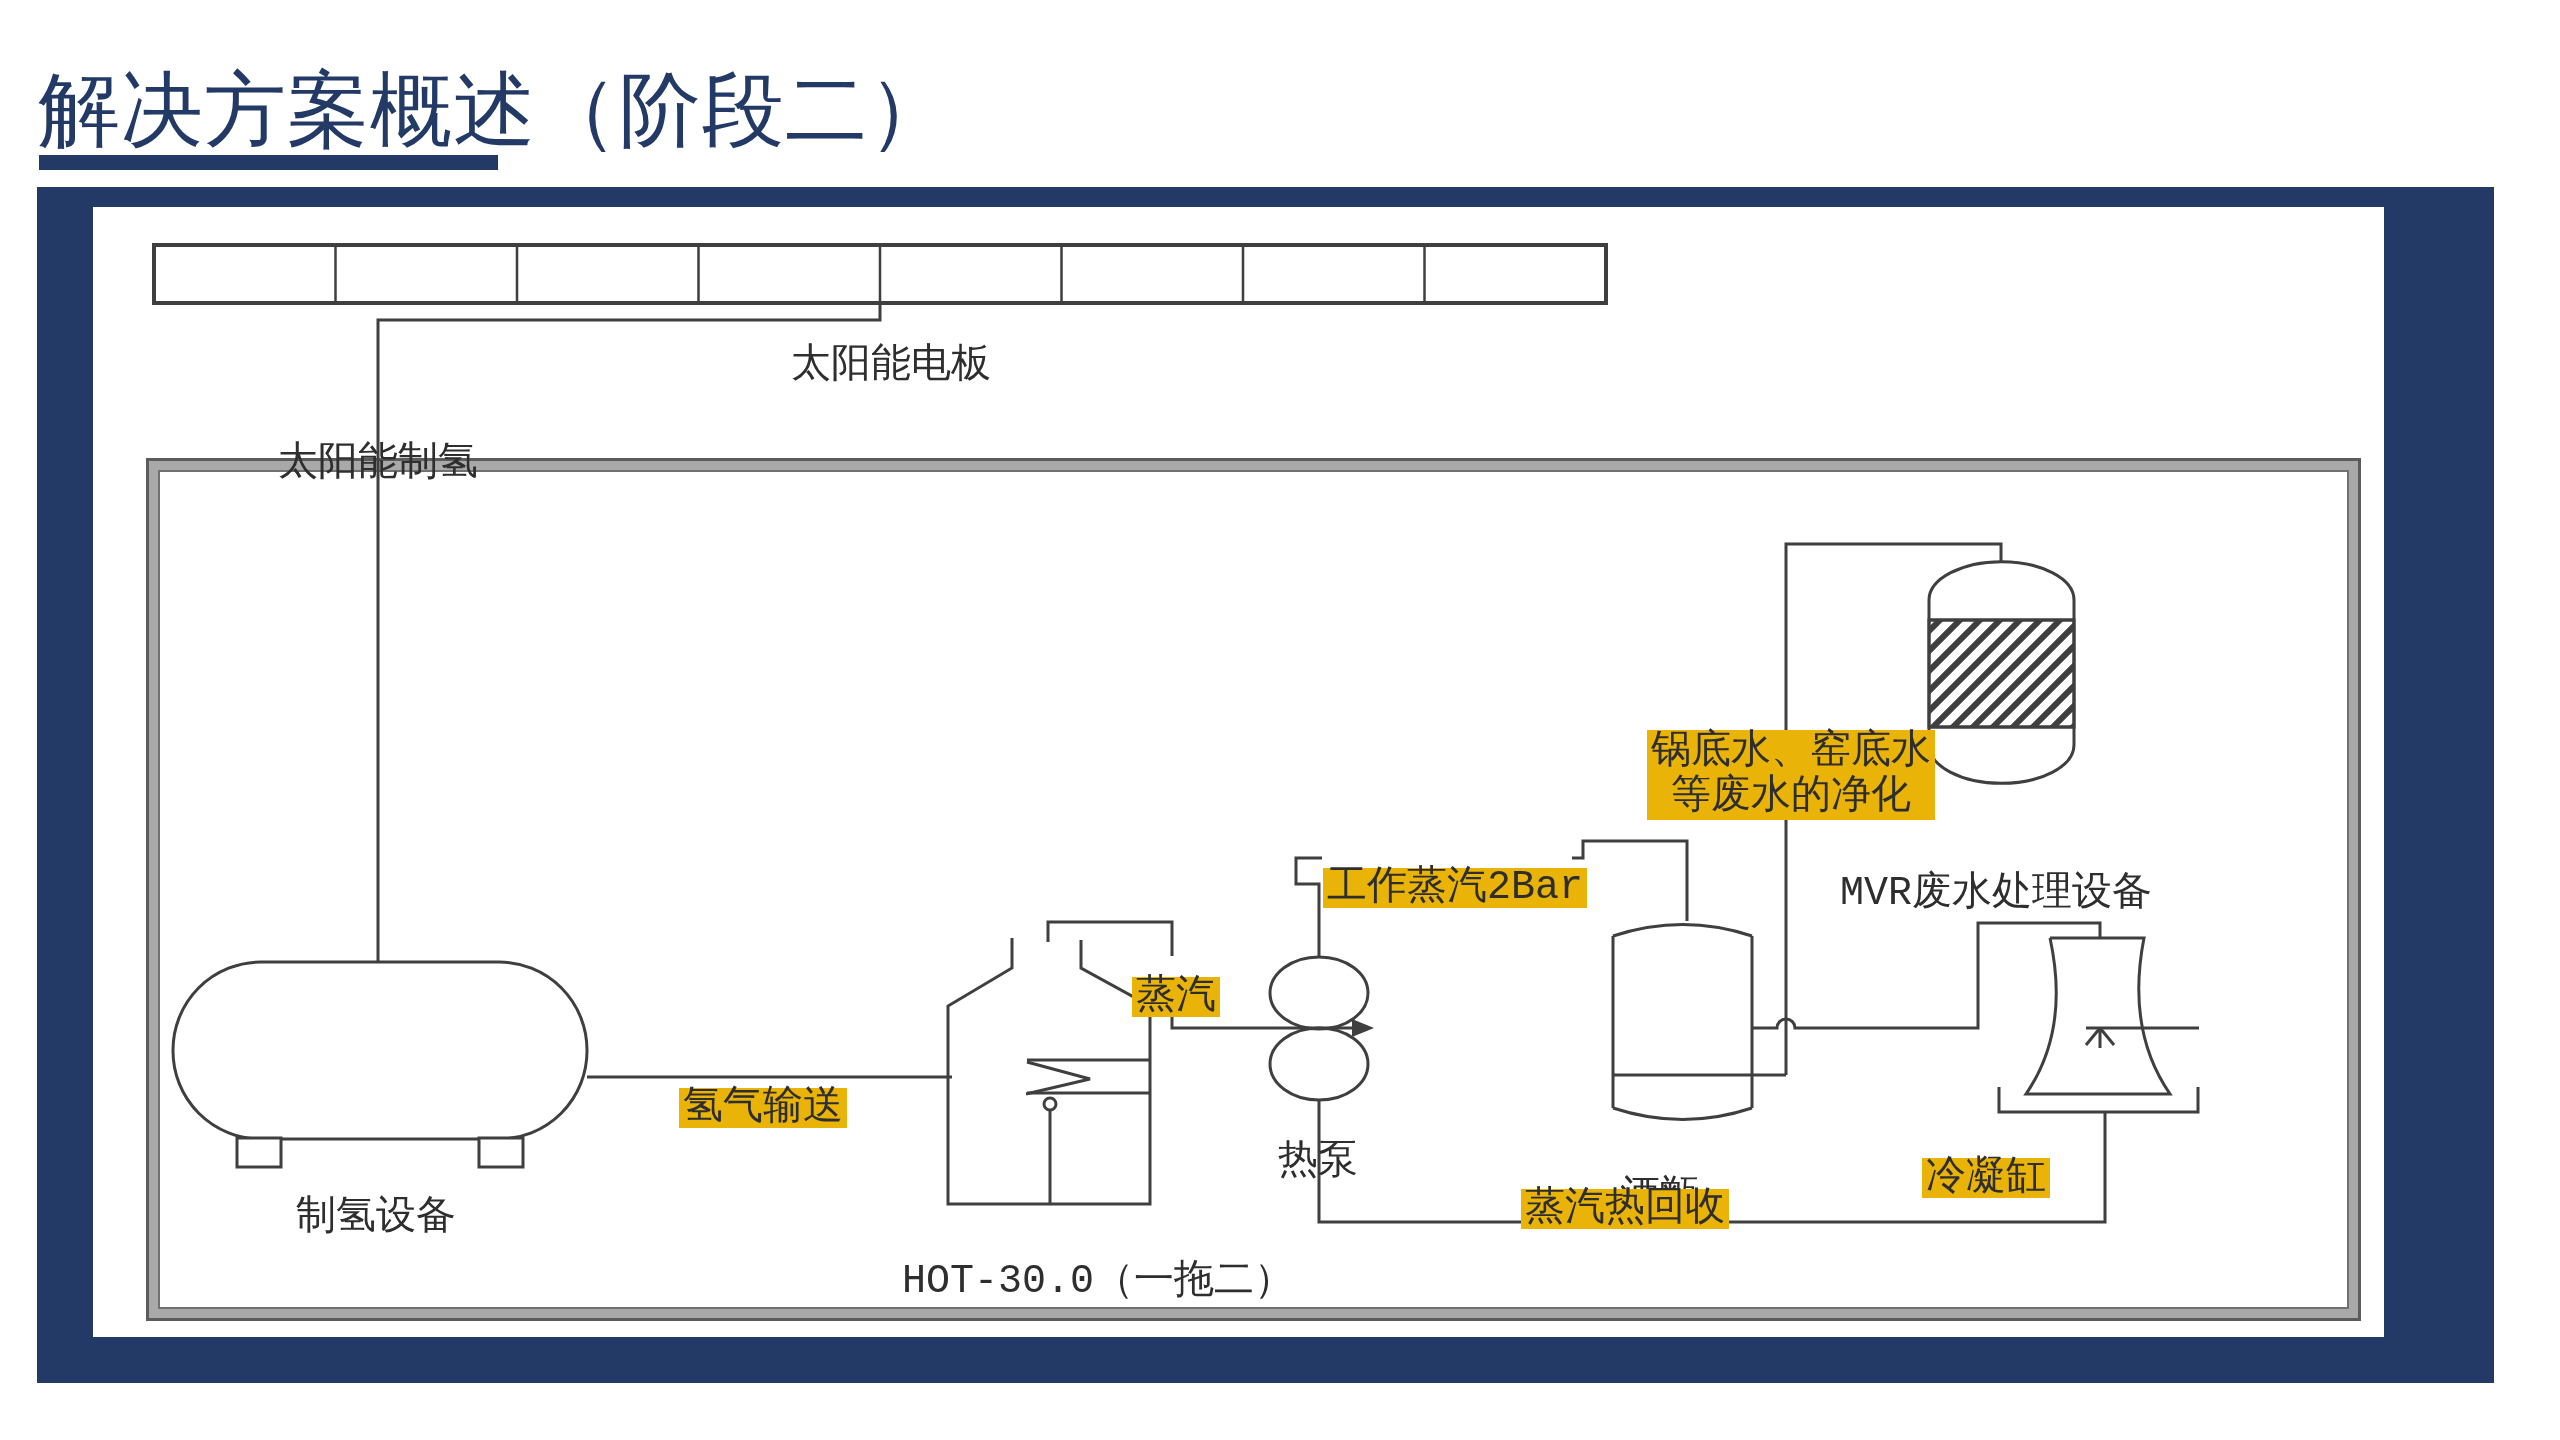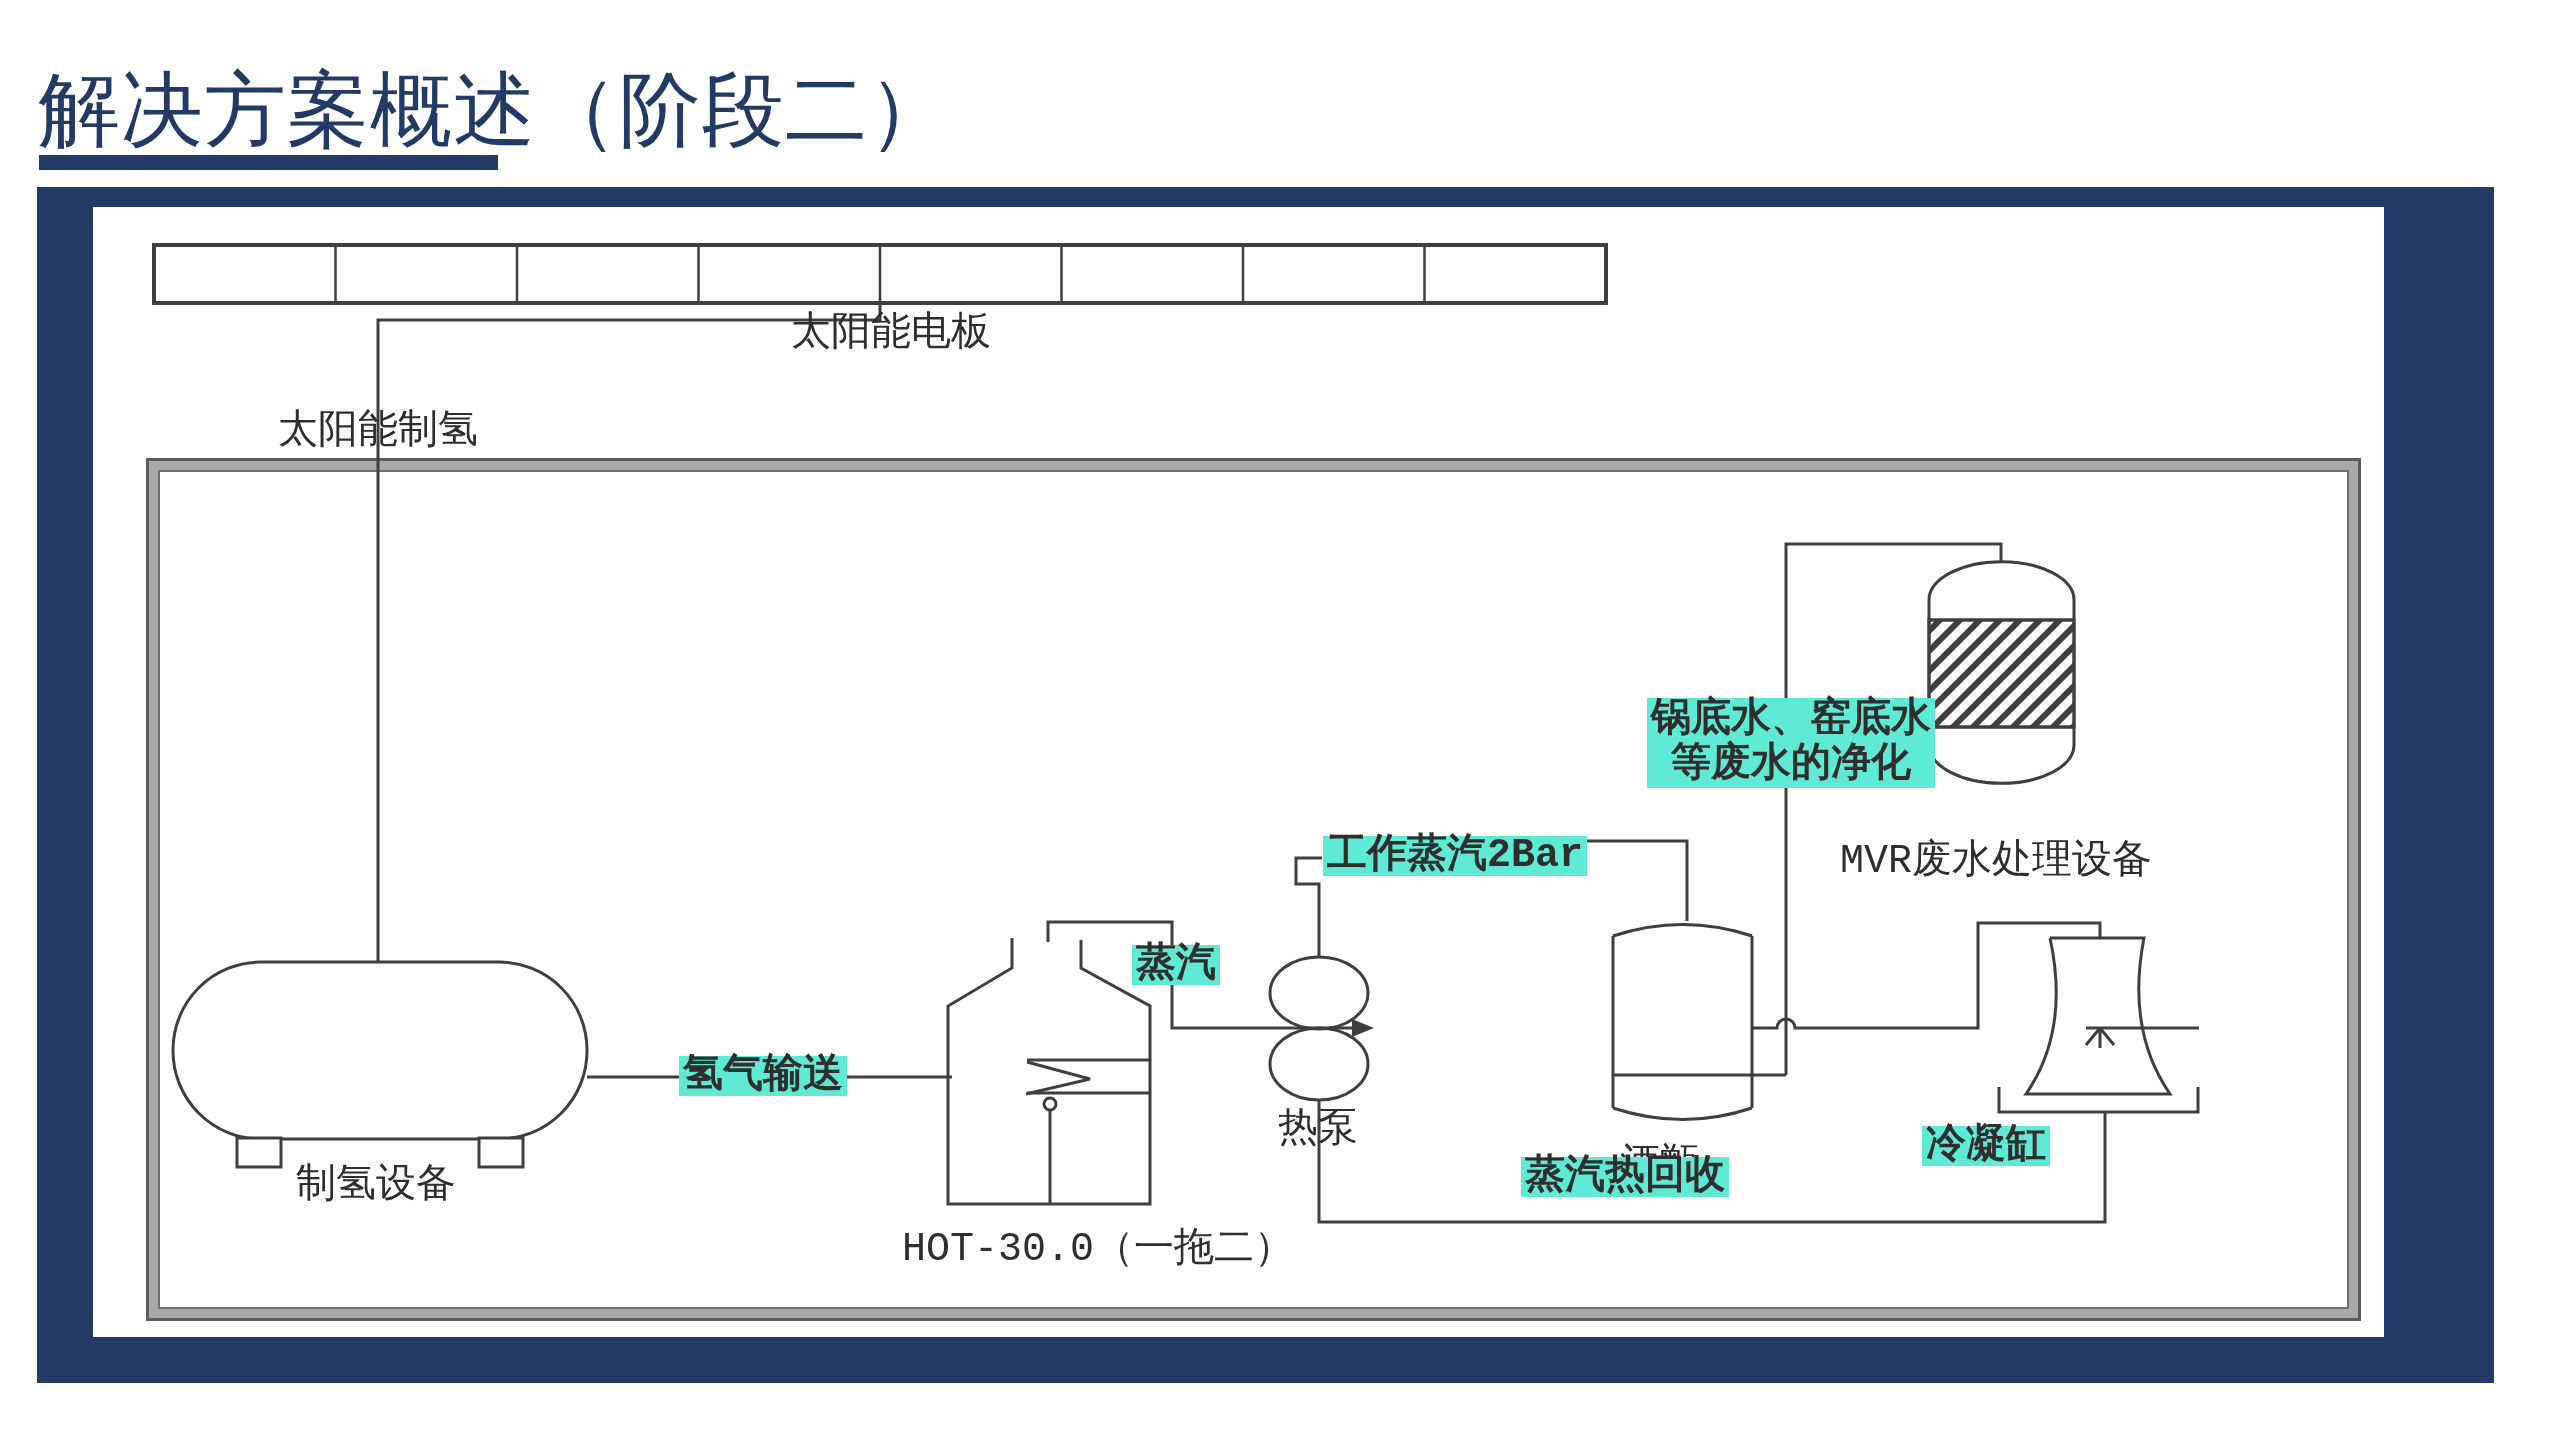--- a/index.html
+++ b/index.html
@@ -36,23 +36,23 @@
     z-index:1;
   }
 
   
   .diagram-svg{position:absolute;left:0;top:0;z-index:2;}
 
   
   .dlabel{
     position:absolute;z-index:3;
     font-family:"Liberation Mono","DejaVu Sans Mono",monospace;
-    font-size:40px;color:#2e2e2e;line-height:1.0;white-space:nowrap;
+    font-size:40px;color:#2e2e2e;line-height:1.0;white-space:nowrap;margin-top:32px;
   }
-  .wbg{background:#5eead4;padding:0 4px;font-weight:bold;}
+  .wbg{background:#eab308;padding:0 4px;}
 
   .lab-solar-panel   {left:791px; top:314px;}
   .lab-solar-h2      {left:278px; top:412px;}
   .lab-tank          {left:296px; top:1166px;}
   .lab-h2-transport  {left:679px; top:1056px;}
   .lab-steam         {left:1132px;top:945px;}
   .lab-hot           {left:902px; top:1230px;}
   .lab-working-steam {left:1323px;top:836px;}
   .lab-heat-pump     {left:1278px;top:1110px;}
   .lab-still-pot     {left:1620px;top:1146px;text-align:center;}

